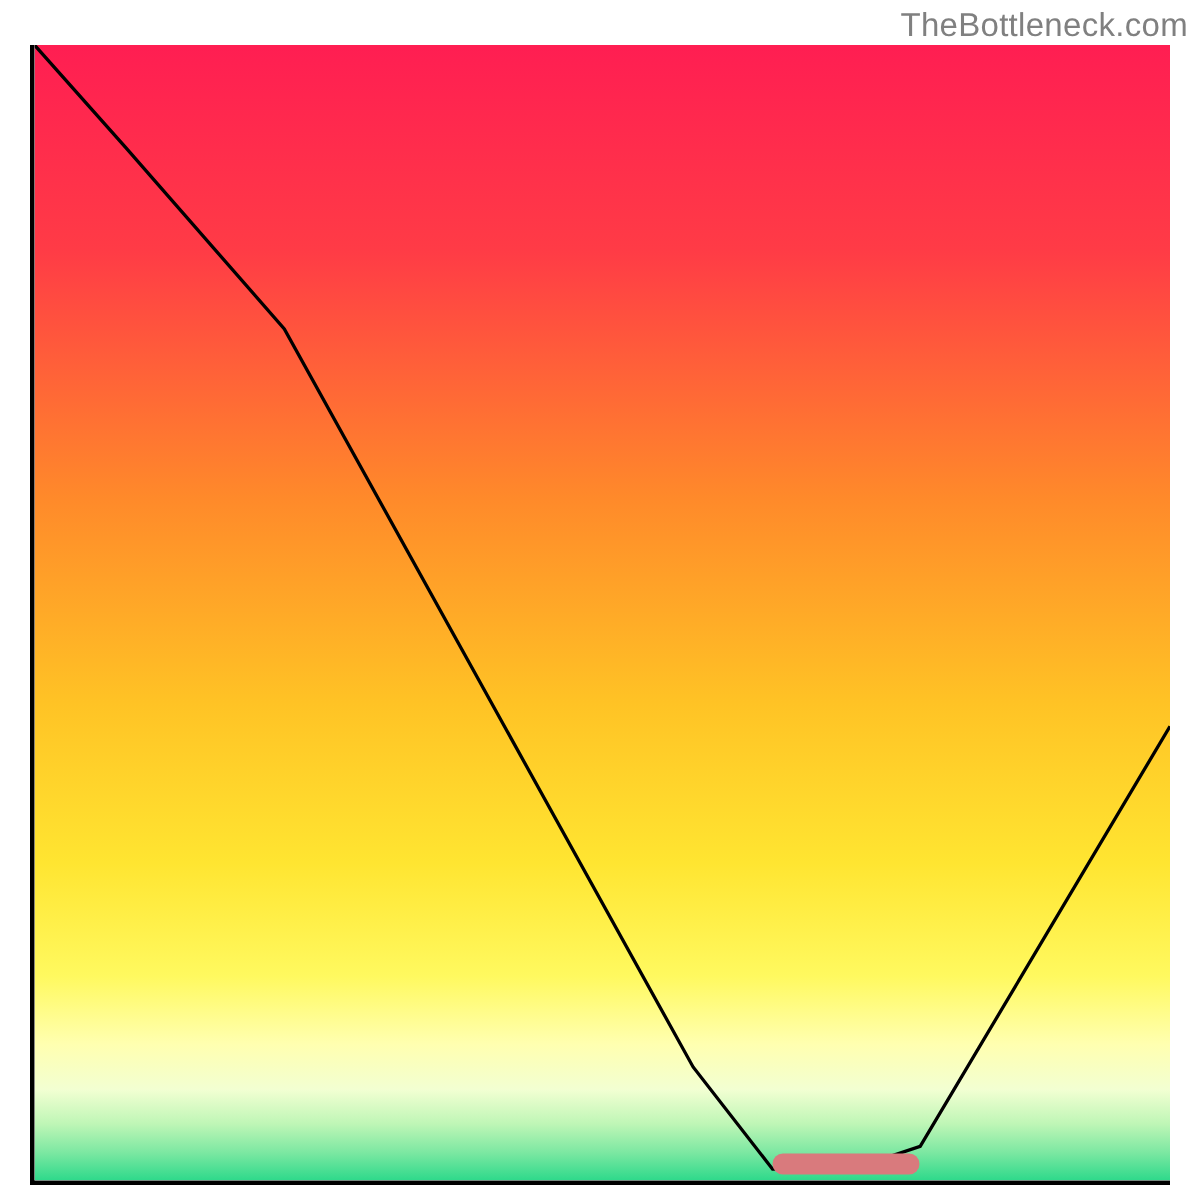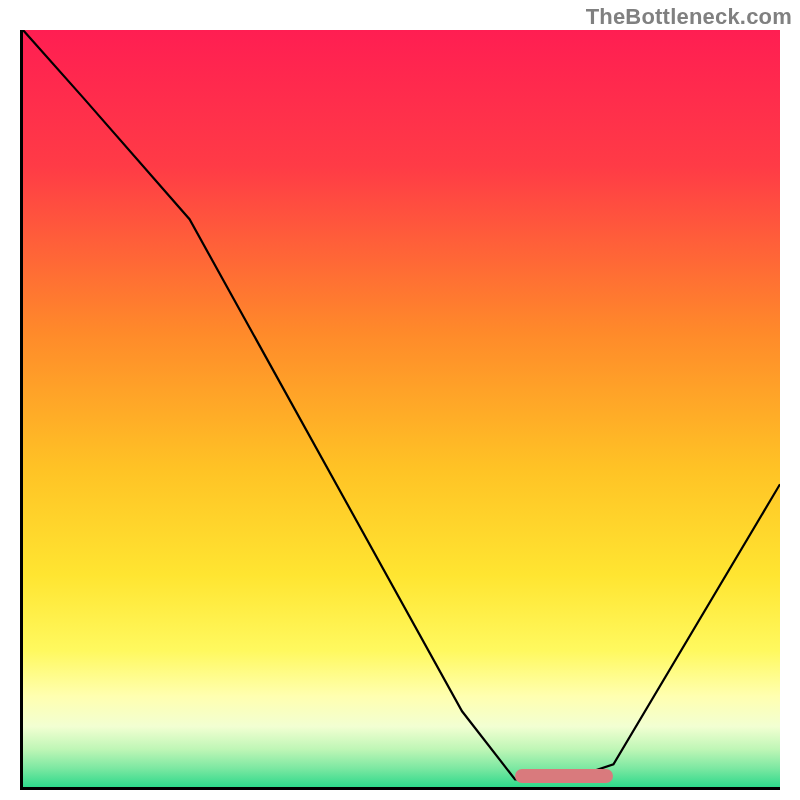--- a/index.html
+++ b/index.html
@@ -13,21 +13,21 @@
   .chart-wrap {
     position: relative;
     width: 800px;
     height: 800px;
   }
   .watermark {
     position: absolute;
     top: 4px;
     right: 8px;
     font-size: 22px;
-    font-weight: bold;
+    font-weight: normal;
     color: #808080;
     letter-spacing: 0.2px;
     z-index: 10;
   }
   .plot-frame {
     position: absolute;
     left: 20px;
     top: 30px;
     width: 760px;
     height: 760px;

